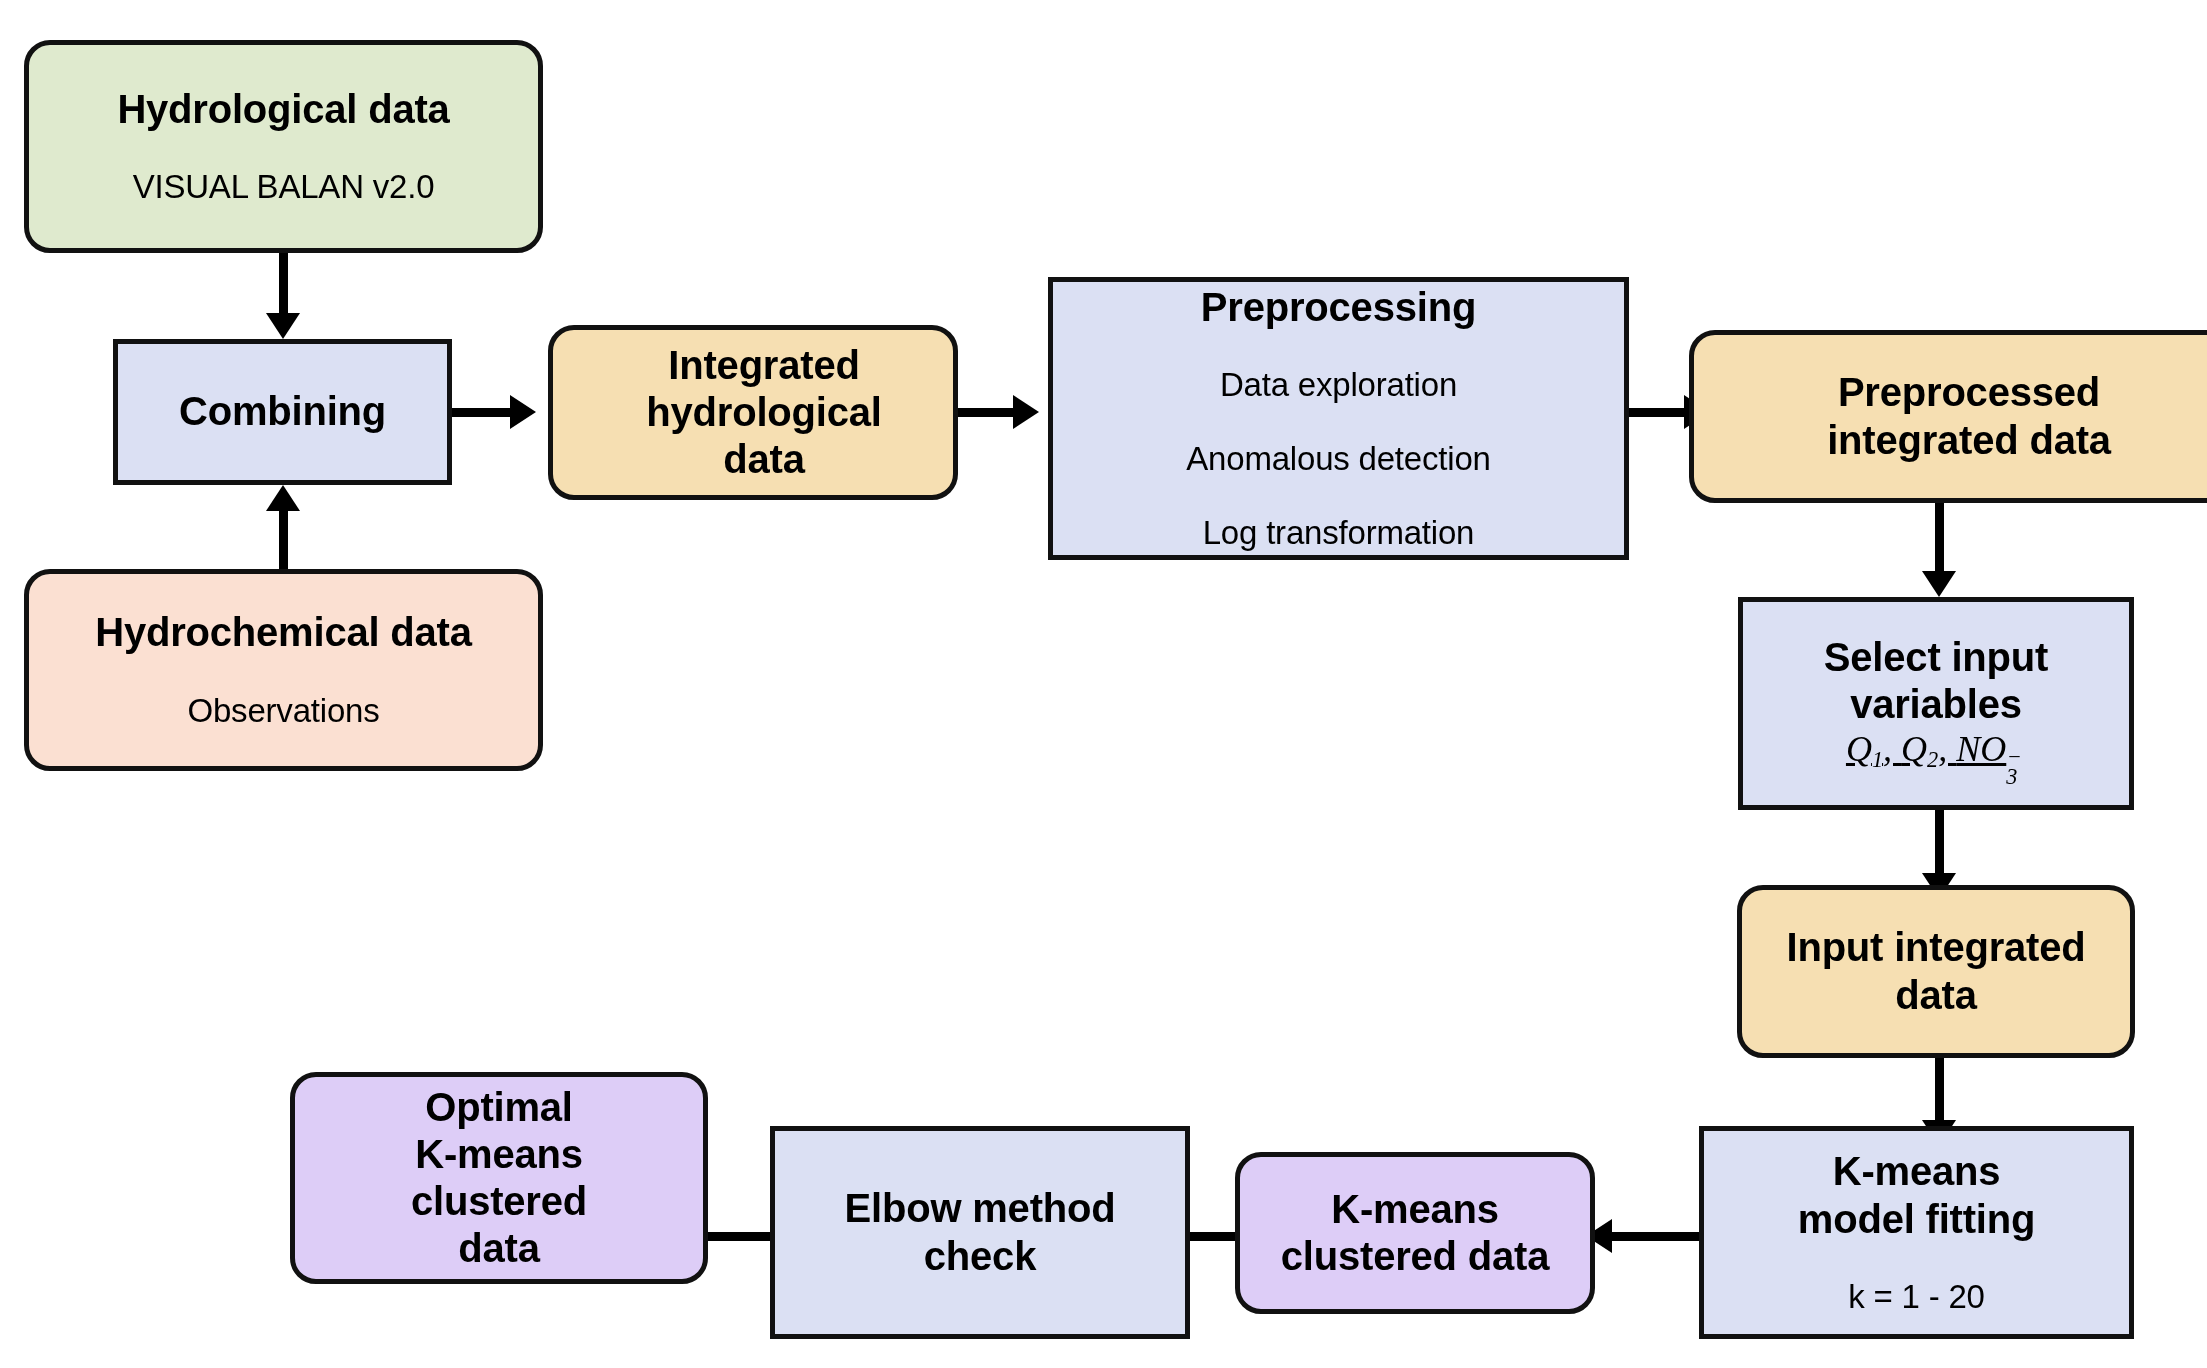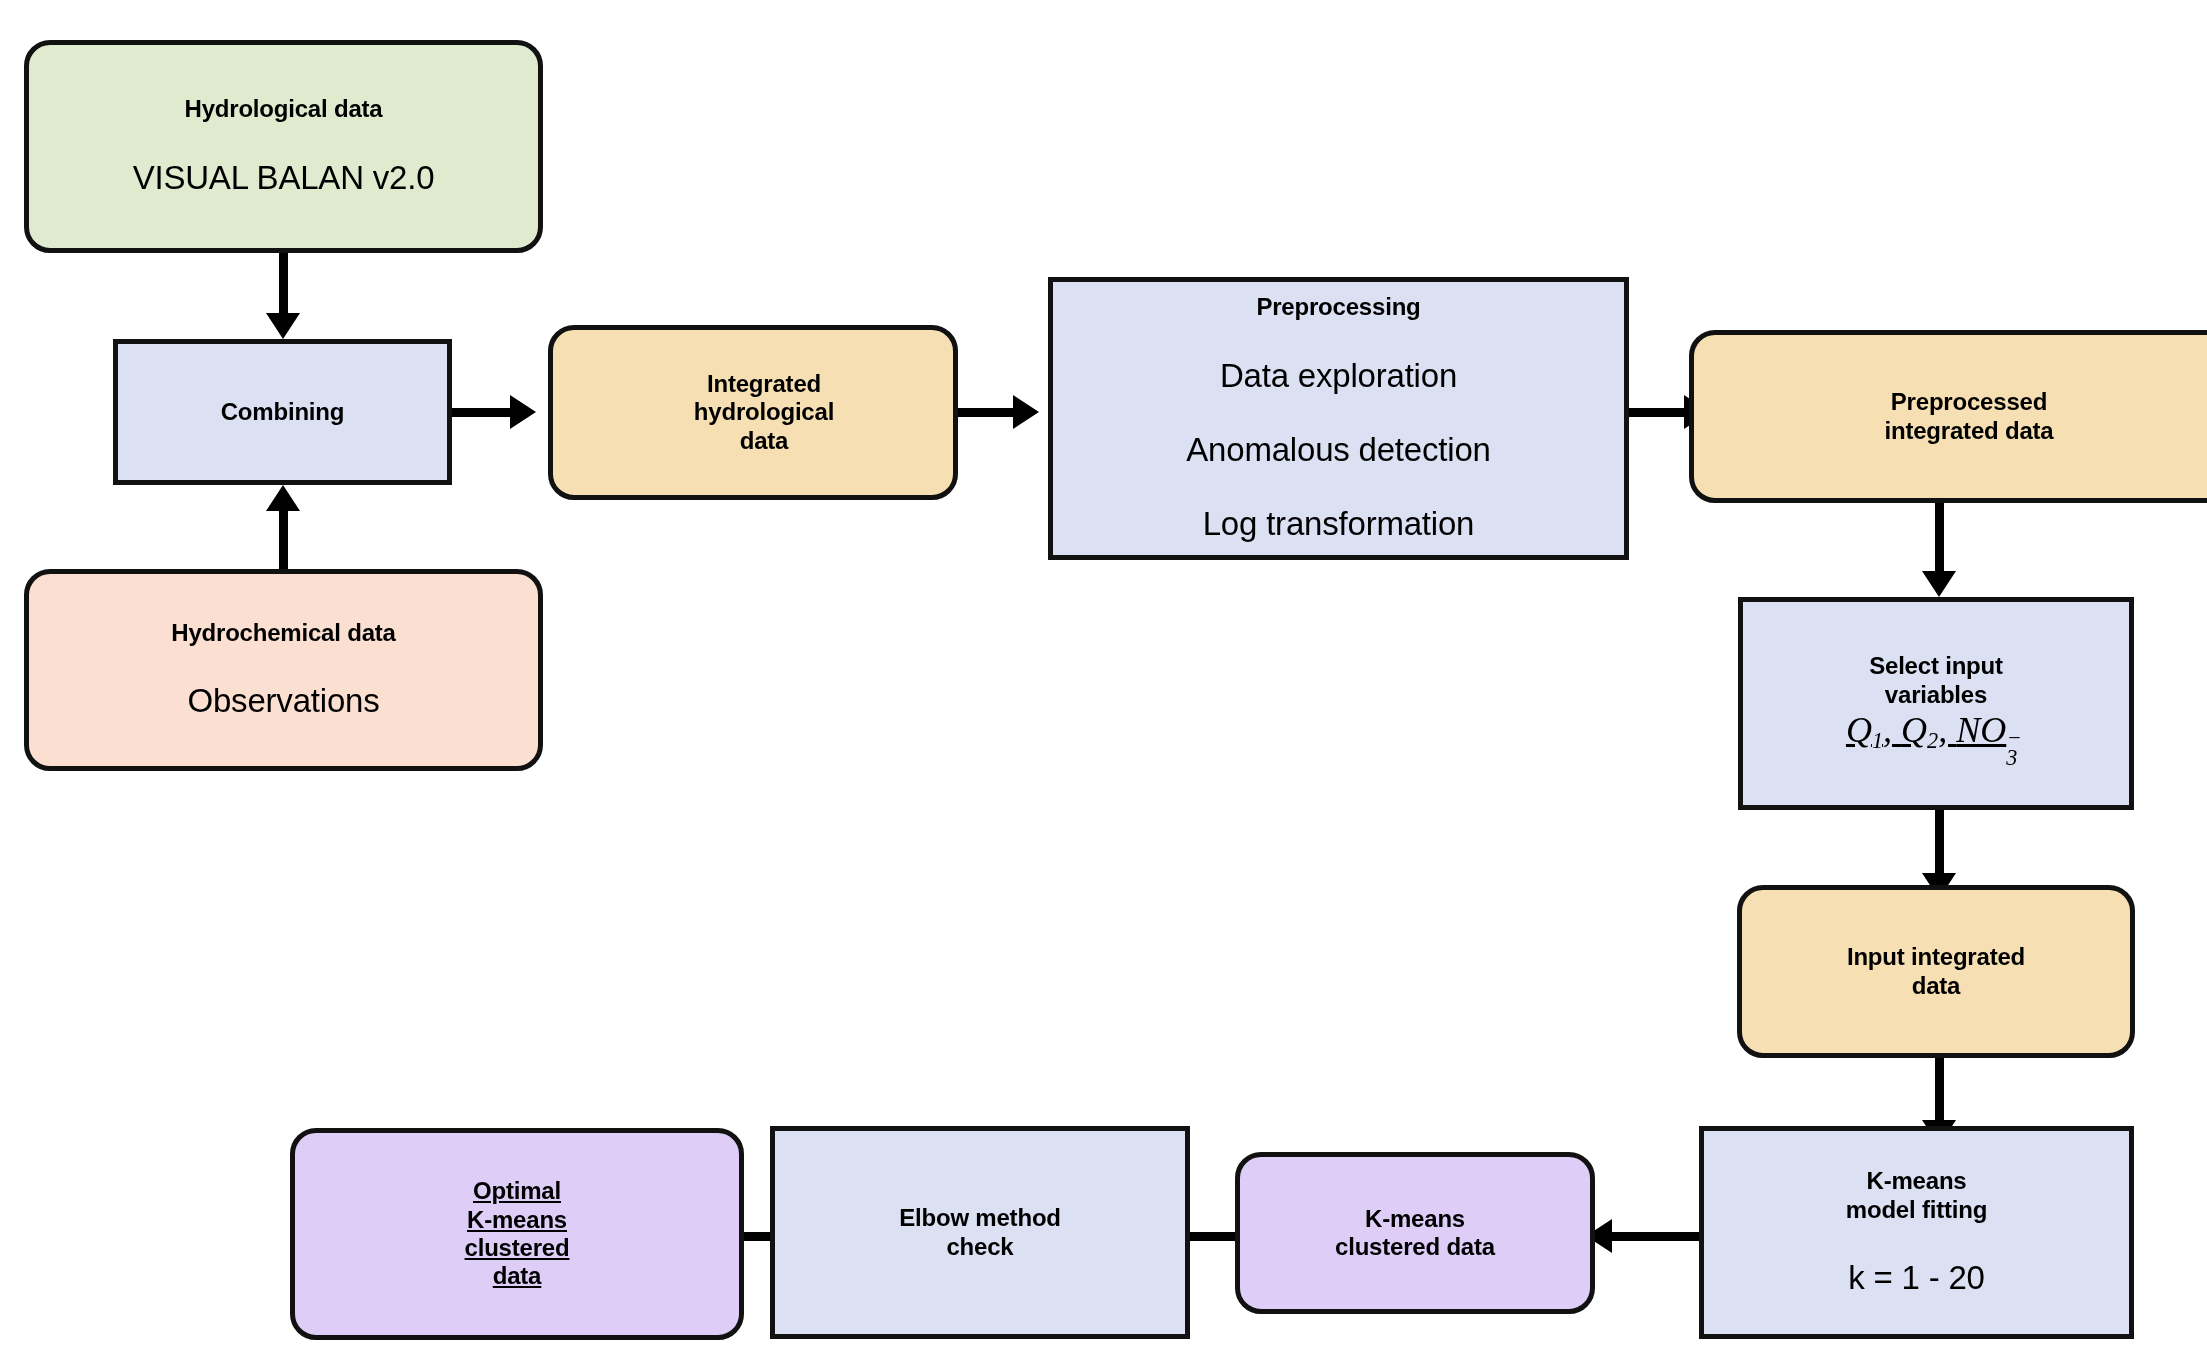--- a/index.html
+++ b/index.html
@@ -23,21 +23,21 @@
     flex-direction: column;
     align-items: center;
     justify-content: center;
     text-align: center;
     color: #000000;
     line-height: 1.18;
     padding: 2px 6px;
   }
   .node .ttl {
     font-weight: bold;
-    font-size: 24px;
+    font-size: 40px;
     letter-spacing: -0.2px;
   }
   .node .sub {
     font-weight: normal;
     font-size: 33px;
     letter-spacing: -0.2px;
     margin-top: 35px;
   }
   .node .math {
     font-family: "Liberation Serif", serif;
@@ -188,20 +188,20 @@
   <div class="node rounded fill-purple" style="left:1235px; top:1152px; width:360px; height:162px;">
     <div class="ttl">K-means</div>
     <div class="ttl">clustered data</div>
   </div>
 
   <div class="node sharp fill-blue" style="left:770px; top:1126px; width:420px; height:213px;">
     <div class="ttl">Elbow method</div>
     <div class="ttl">check</div>
   </div>
 
-  <div class="node rounded fill-purple" style="left:290px; top:1128px; width:454px; height:212px;text-decoration:underline;">
+  <div class="node rounded fill-purple" style="left:290px; top:1072px; width:418px; height:212px;">
     <div class="ttl">Optimal</div>
     <div class="ttl">K-means</div>
     <div class="ttl">clustered</div>
     <div class="ttl">data</div>
   </div>
 
 </div>
 
 </body></html>

